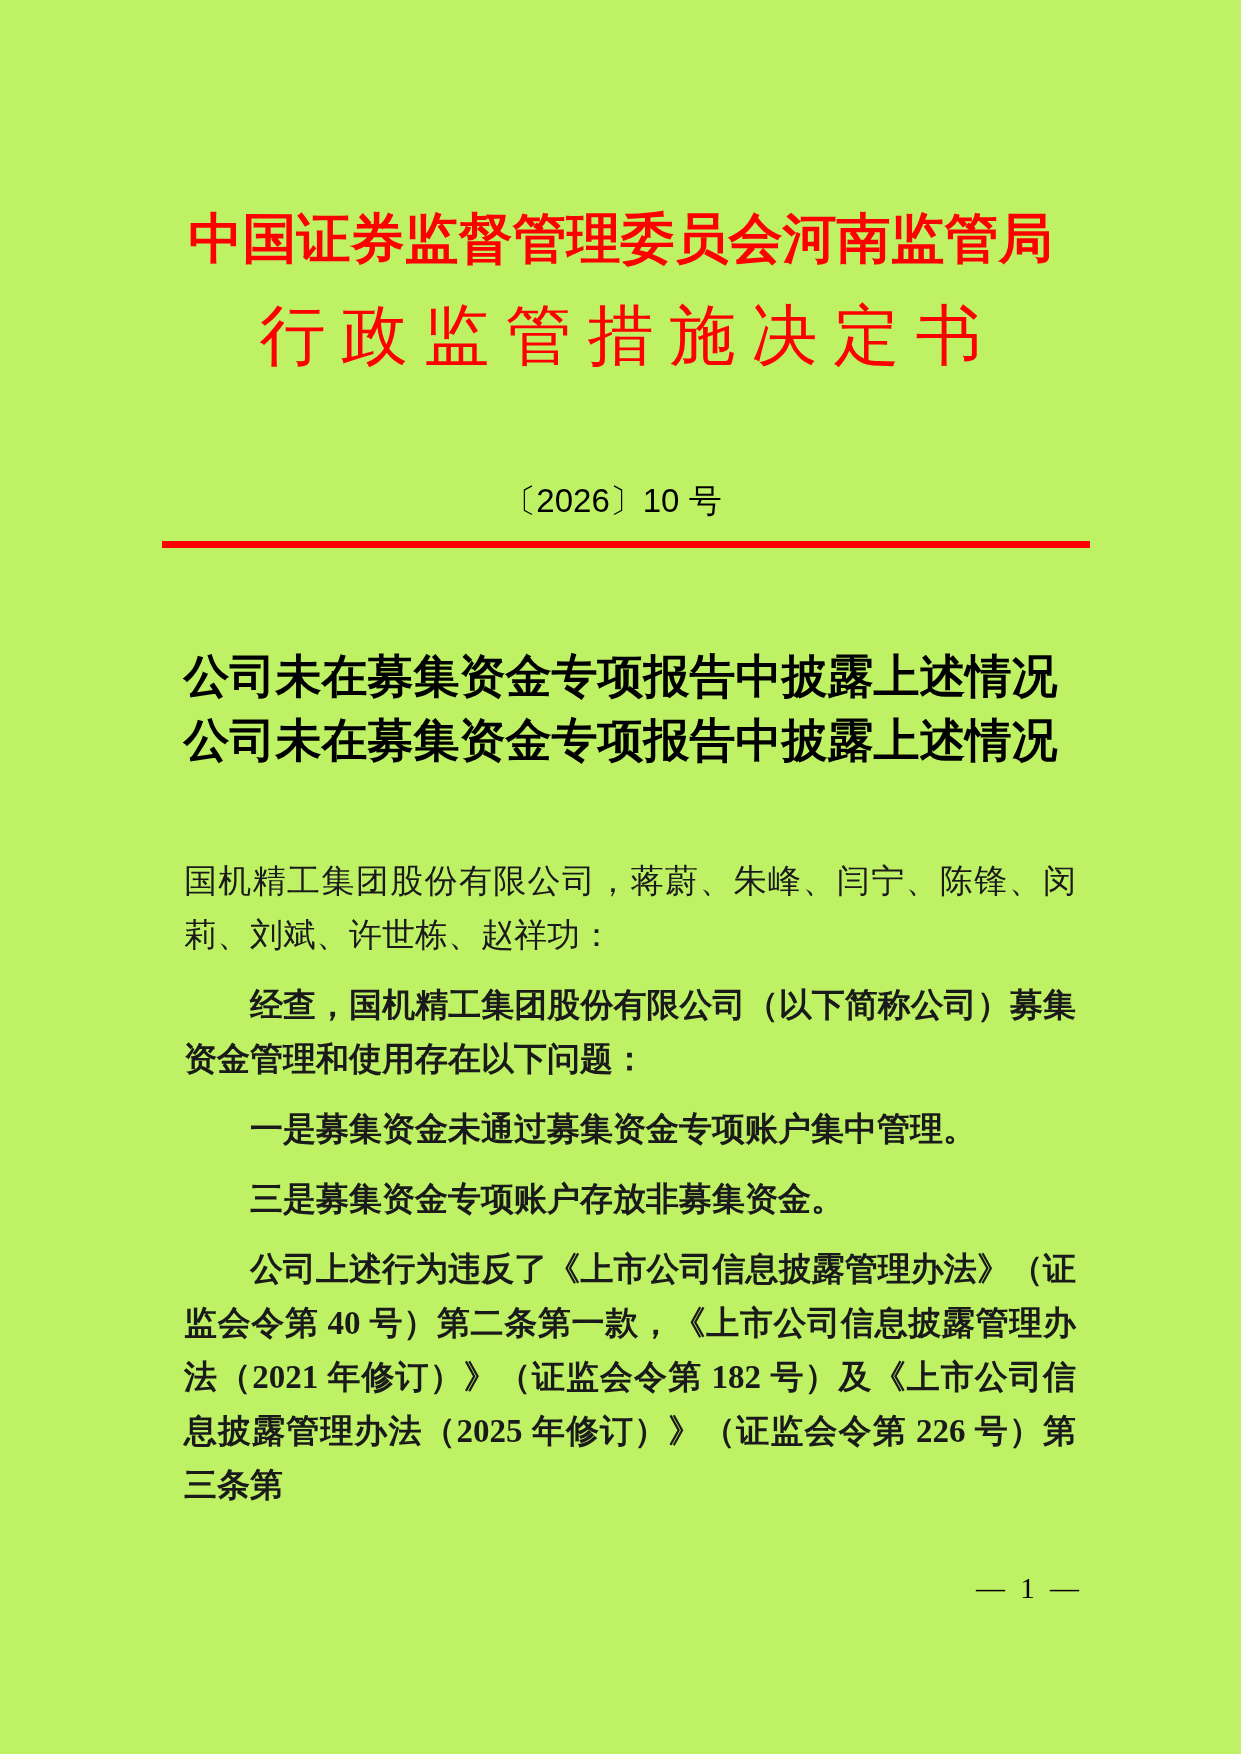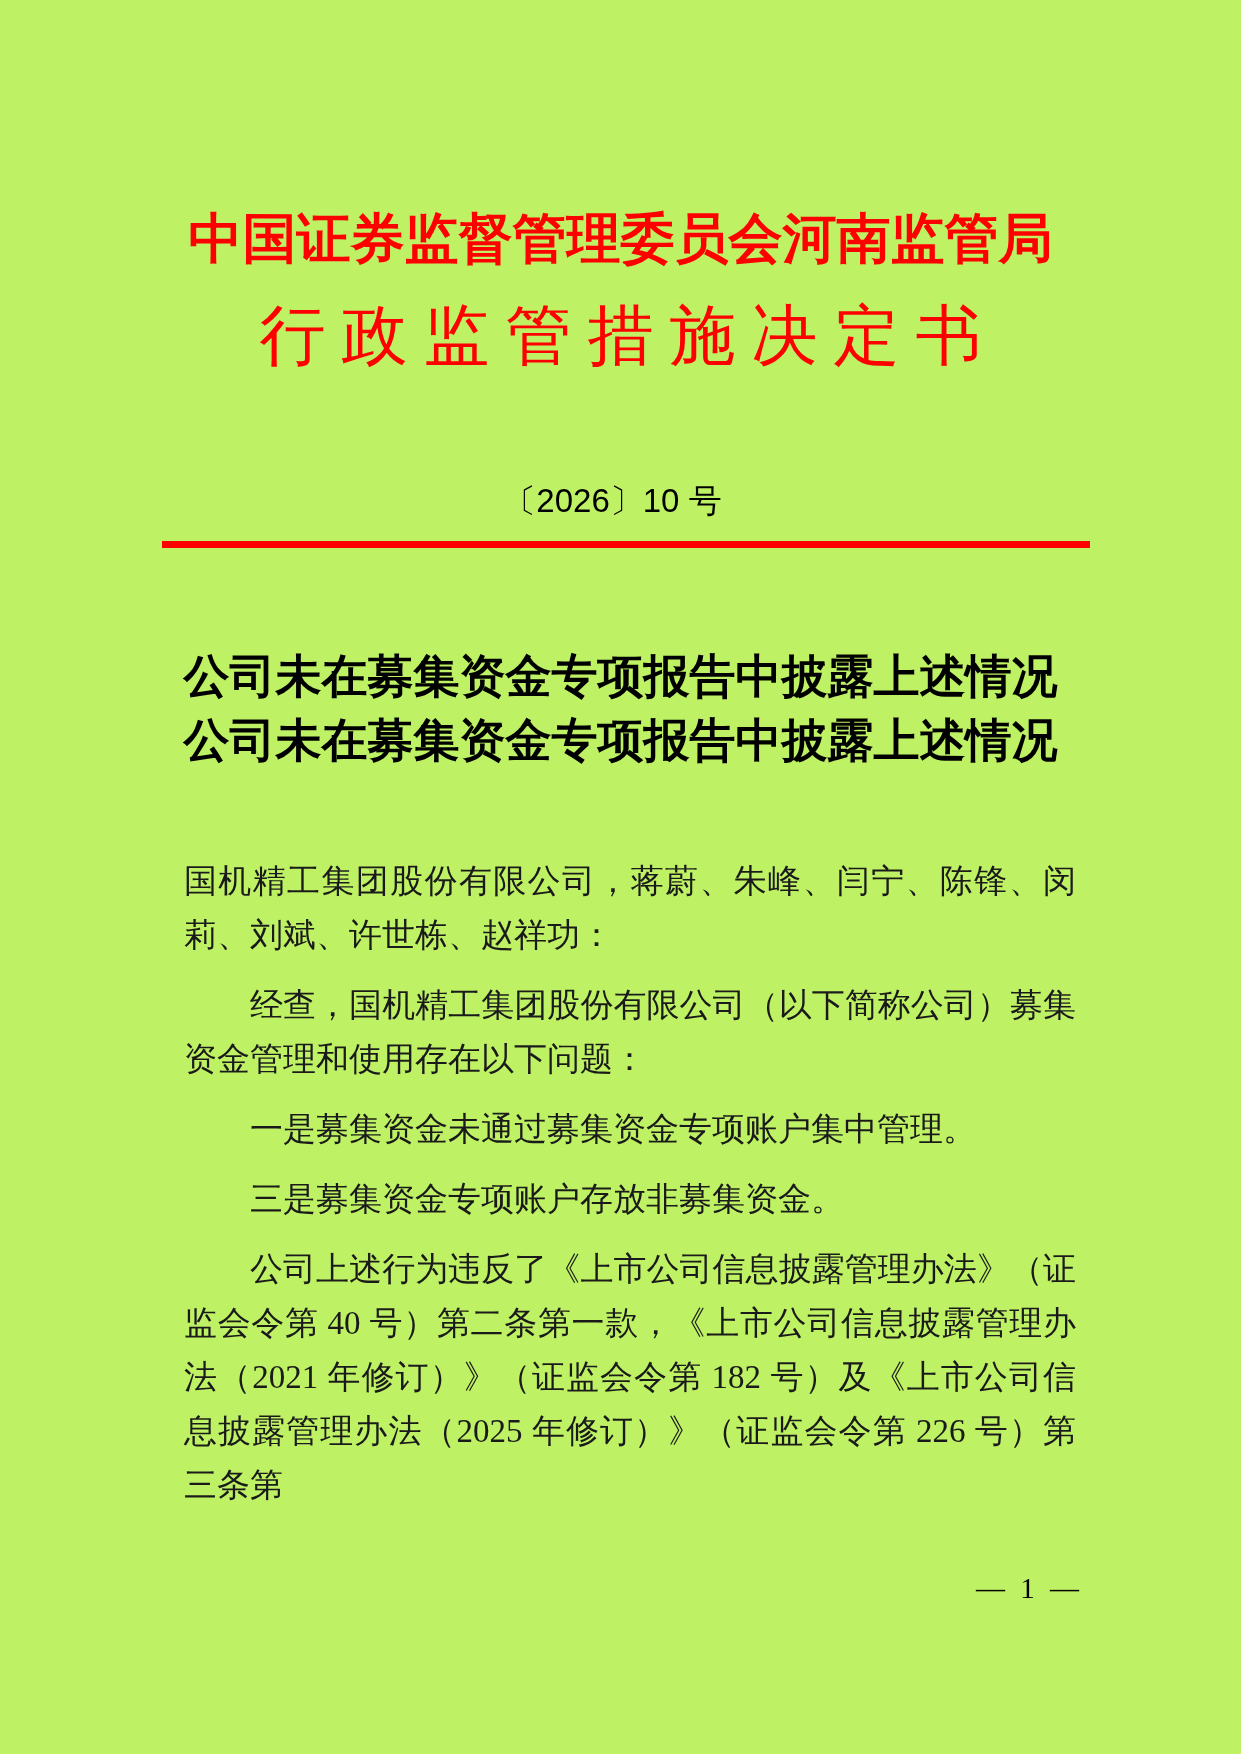--- a/index.html
+++ b/index.html
@@ -79,21 +79,21 @@
     position: absolute;
     top: 838px;
     left: 168px;
     width: 924px;
     font-size: 33px;
     line-height: 54px;
     text-align: justify;
     color: #1a1a1a;
   }
   .body-text p { margin: 16px; }
-  .body-text p.indent { text-indent: 2em; }
+  .body-text p.indent { text-indent: 2em; font-weight: bold; }
   .page-number {
     position: absolute;
     top: 1570px;
     right: 158px;
     font-size: 29px;
     line-height: 36px;
     color: #000000;
     letter-spacing: 4px;
     white-space: nowrap;
   }

